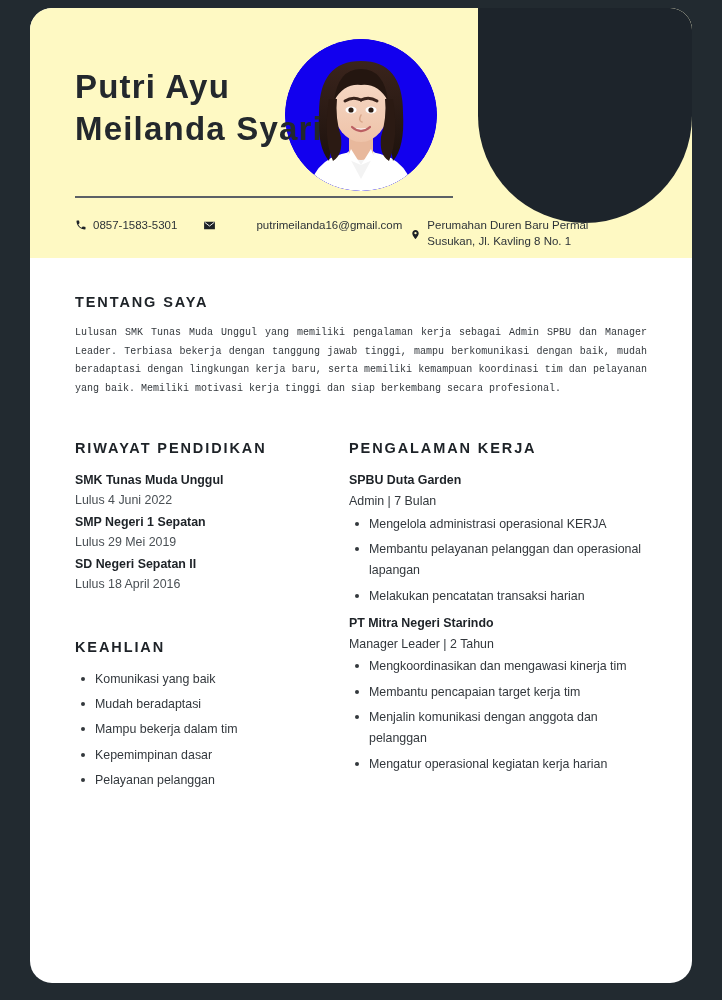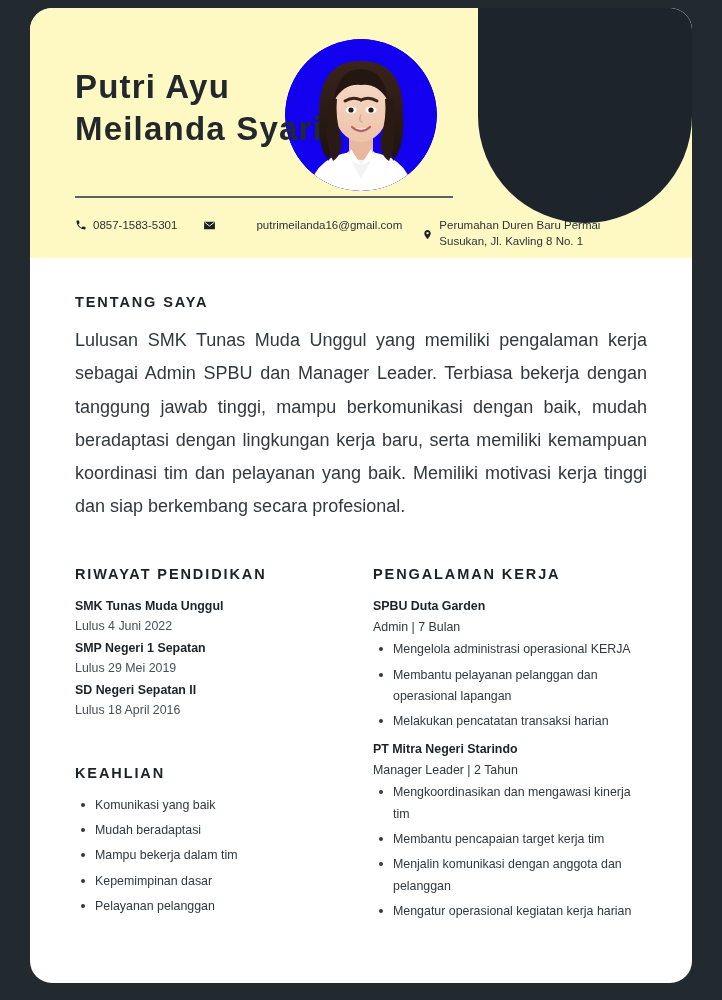--- a/index.html
+++ b/index.html
@@ -73,42 +73,43 @@
     font-size:11.5px;
     color:#2d3338;
   }
   .contact {
     display:flex;
     align-items:center;
     gap:6px;
     white-space:nowrap;
   }
   .c-phone { margin-right:26px; }
-  .c-mail  { margin-right:20px;gap:40px; }
+  .c-mail  { margin-right:8px;gap:40px; }
   .c-addr  { white-space:normal; line-height:1.38; }
   .contact svg { flex:none; margin-top:1px; }
   
   .body-area { padding:36px 45px 0 45px; }
   .sec-title {
     font-size:14.5px;
     font-weight:bold;
     color:#1d2227;
     letter-spacing:1.9px;
     margin-bottom:14px;
   }
   .about-text {
-    font-size:18px;
+    font-size:10px;
     line-height:1.85;
     color:#33383d;
     text-align:justify;
+    font-family:Liberation Mono, monospace;
   }
   .columns {
     display:flex;
     margin-top:42px;
-    gap:40px;
+    gap:16px;
   }
   .col-left  { width:258px; flex:none; }
   .col-right { flex:1; }
   .edu-item { margin-bottom:1px; }
   .edu-school {
     font-size:12.4px;
     font-weight:bold;
     color:#1d2227;
     line-height:1.7;
   }

